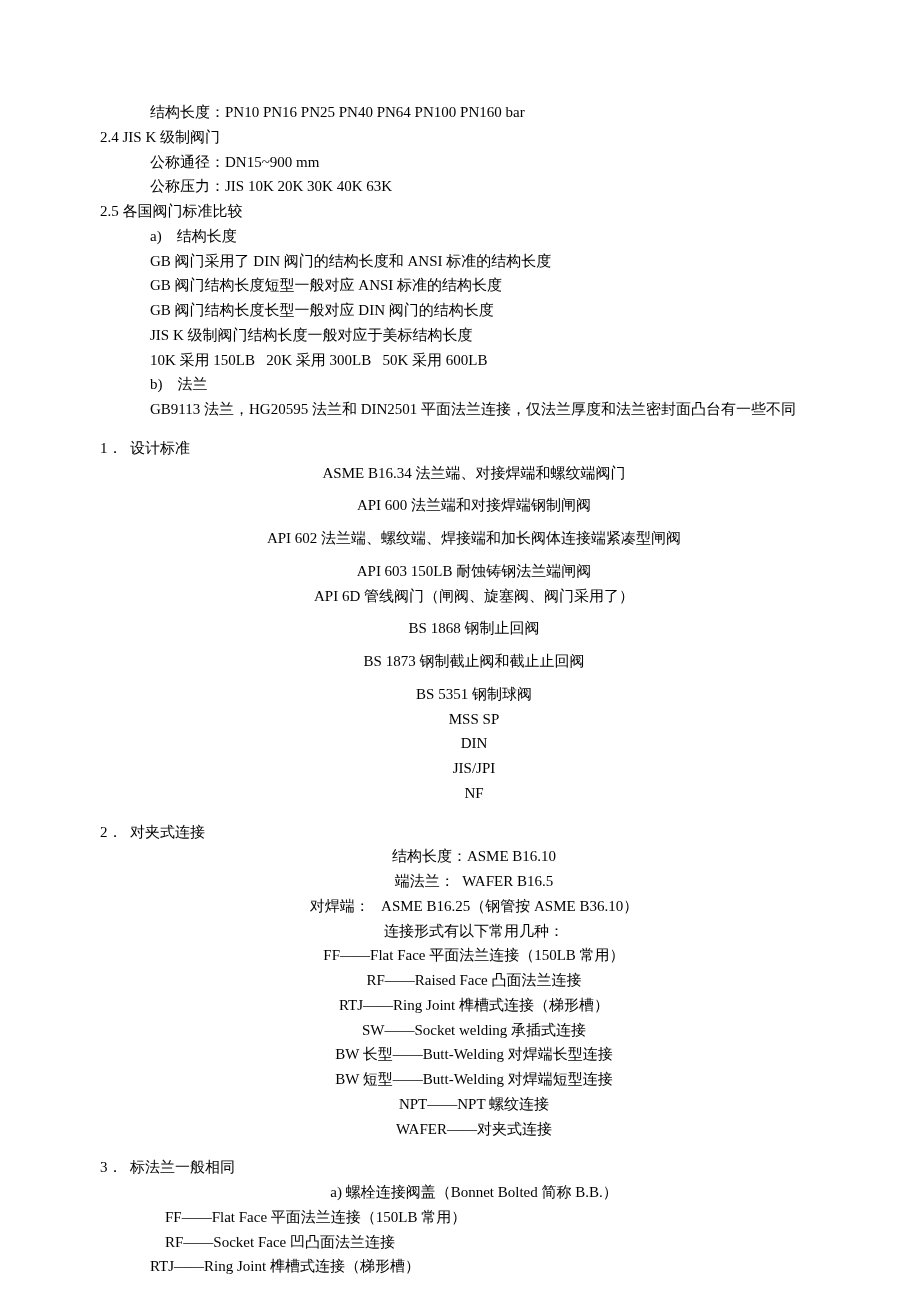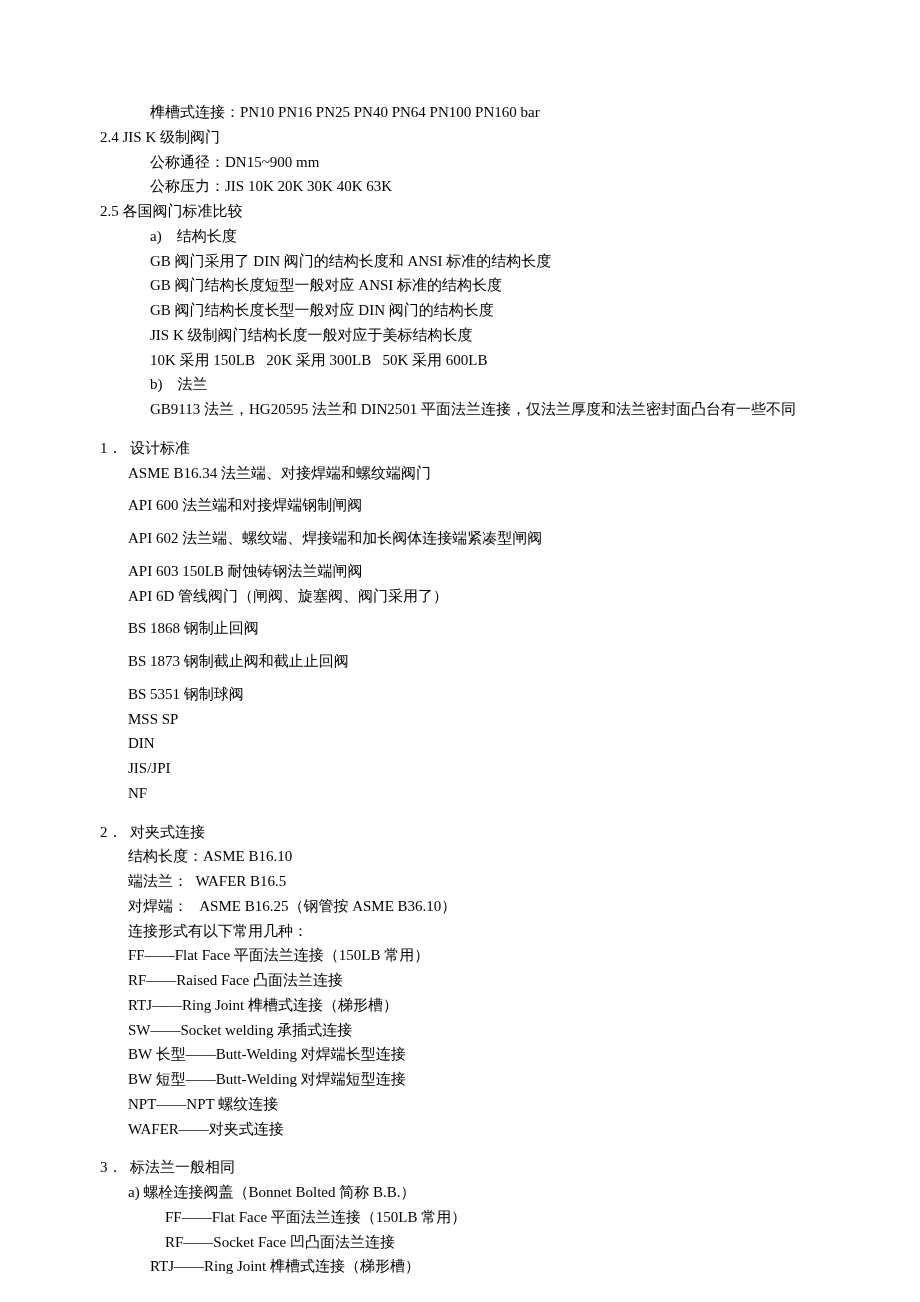--- a/index.html
+++ b/index.html
@@ -20,35 +20,36 @@
       white-space: pre-wrap;
     }
     .indent1 {
       padding-left: 50px;
     }
     .indent0 {
       padding-left: 0px;
     }
     .indent2 {
       padding-left: 28px;
+      text-align: center;
     }
     .section-spacer {
       height: 14px;
     }
     .small-spacer {
       height: 8px;
     }
     .sub-indent {
       padding-left: 65px;
     }
   </style>
 </head>
 <body>
 
-<div class="line indent1">榫槽式连接：PN10 PN16 PN25 PN40 PN64 PN100 PN160 bar</div>
+<div class="line indent1">结构长度：PN10 PN16 PN25 PN40 PN64 PN100 PN160 bar</div>
 <div class="line indent0">2.4 JIS K 级制阀门</div>
 <div class="line indent1">公称通径：DN15~900 mm</div>
 <div class="line indent1">公称压力：JIS 10K 20K 30K 40K 63K</div>
 <div class="line indent0">2.5 各国阀门标准比较</div>
 <div class="line indent1">a)    结构长度</div>
 <div class="line indent1">GB 阀门采用了 DIN 阀门的结构长度和 ANSI 标准的结构长度</div>
 <div class="line indent1">GB 阀门结构长度短型一般对应 ANSI 标准的结构长度</div>
 <div class="line indent1">GB 阀门结构长度长型一般对应 DIN 阀门的结构长度</div>
 <div class="line indent1">JIS K 级制阀门结构长度一般对应于美标结构长度</div>
 <div class="line indent1">10K 采用 150LB   20K 采用 300LB   50K 采用 600LB</div>

